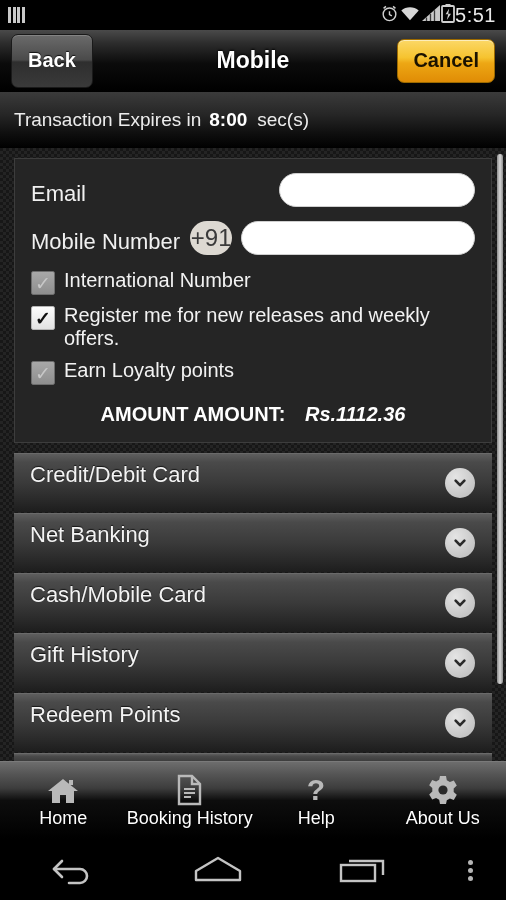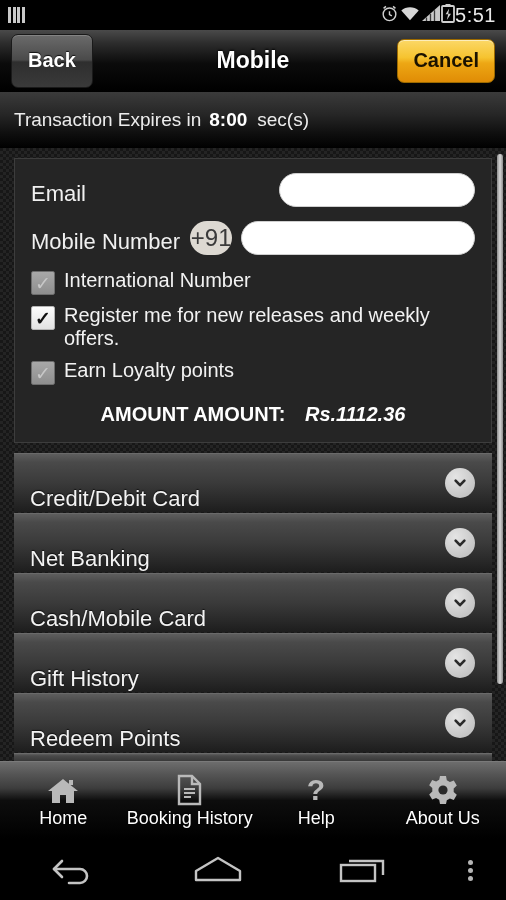--- a/index.html
+++ b/index.html
@@ -111,22 +111,22 @@
 
   .amount-row {
     margin-top: 18px; text-align: center;
     color: #fff; font-size: 20px; font-weight: bold;
   }
   .amount-row .amt { margin-left: 14px; font-style: italic; }
 
   
   .acc-list { margin-top: 10px; }
   .acc-row {
-    position: relative; height: 59px; display: flex; align-items: flex-end;
-    padding: 0 16px; margin-bottom: 1px;
+    position: relative; height: 59px; display: flex; align-items: flex-start;
+    padding: 8px 16px; margin-bottom: 1px;
     background: linear-gradient(to bottom, #5e5e5e 0%, #4a4a4a 14%, #3a3a3a 50%, #262626 85%, #1d1d1d 100%);
     border-top: 1px solid #6a6a6a;
   }
   .acc-label { color: #f3f3f3; font-size: 22px; text-shadow: 0 -1px 1px rgba(0,0,0,.7); }
   .acc-chevron {
     position: absolute; right: 17px; top: 50%; transform: translateY(-50%);
     width: 30px; height: 30px; border-radius: 50%;
     background: radial-gradient(circle at 35% 30%, #e4e4e4, #b9b9b9);
     display: flex; align-items: center; justify-content: center;
   }

